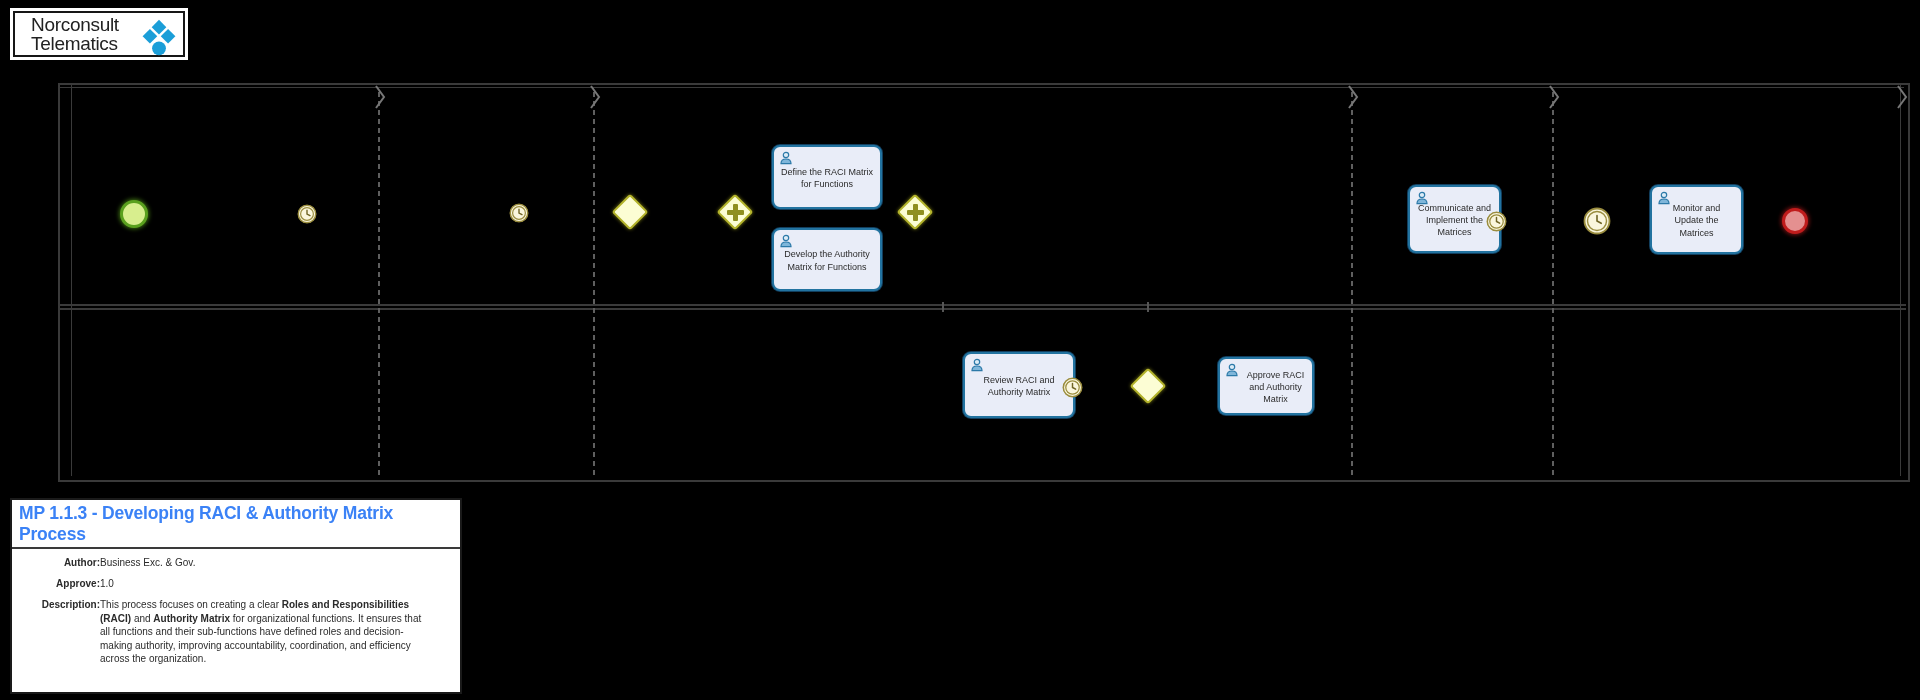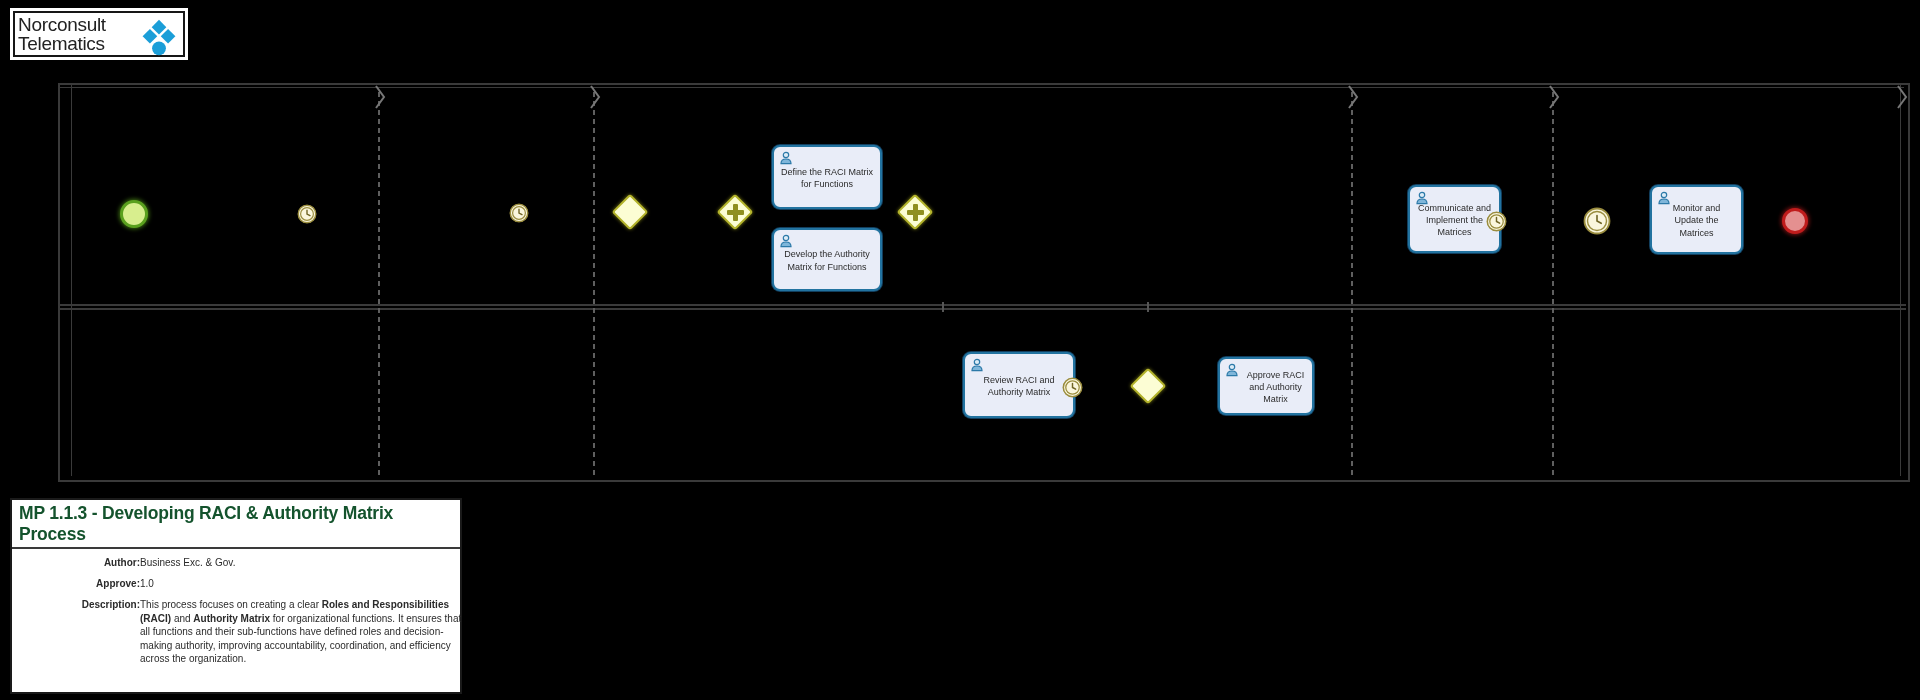--- a/index.html
+++ b/index.html
@@ -3,21 +3,21 @@
 <meta charset="utf-8">
 <style>
   html,body{margin:0;padding:0;background:#000;}
   #screen{position:relative;width:1920px;height:700px;background:#000;overflow:hidden;
           font-family:"Liberation Sans","DejaVu Sans",sans-serif;}
 
   
   .logo{position:absolute;left:10px;top:8px;width:178px;height:52px;background:#fff;}
   .logo-frame{position:absolute;left:3px;top:3px;right:3px;bottom:3px;border:2px solid #161616;
               display:flex;align-items:center;}
-  .logo-text{padding-left:3px;font-size:19px;line-height:19px;color:#222;letter-spacing:-0.3px;}
+  .logo-text{padding-left:16px;font-size:19px;line-height:19px;color:#222;letter-spacing:-0.3px;}
   .logo-icon{position:absolute;right:6px;top:6px;width:36px;height:38px;}
 
   
   .band{position:absolute;left:58px;top:83px;width:1848px;height:395px;border:2px solid #3a3a3a;}
   .band-line{position:absolute;background:#3a3a3a;}
   .lane-divider{position:absolute;left:58px;top:304px;width:1848px;height:6px;
                 border-top:2px solid #3a3a3a;border-bottom:2px solid #3a3a3a;box-sizing:border-box;}
   .phase-line{position:absolute;top:92px;height:384px;width:2px;
               background:repeating-linear-gradient(180deg,#5f5f5f 0 5px,transparent 5px 9px);}
   .chevron{position:absolute;top:85px;width:12px;height:24px;}
@@ -35,24 +35,24 @@
   .end-event{background:#e49090;border:3px solid #c01c1c;box-shadow:0 0 4px 1px #7e1414;}
   .gw{position:absolute;width:26px;height:26px;transform:rotate(45deg);background:#fcfdd4;
       border:2px solid #b3b32b;border-radius:3px;box-sizing:border-box;box-shadow:0 0 4px #7c7c14;}
   .gw-plus{position:absolute;width:26px;height:26px;display:flex;align-items:center;justify-content:center;}
   .gw-plus .ph{position:absolute;width:17px;height:5px;background:#8f8f1f;border-radius:1px;}
   .gw-plus .pv{position:absolute;width:5px;height:17px;background:#8f8f1f;border-radius:1px;}
 
   
   .info{position:absolute;left:10px;top:498px;width:452px;height:196px;background:#fff;
         border:2px solid #1a1a1a;box-sizing:border-box;color:#2b2b2b;}
-  .info-title{padding:3px 8px 0 7px;font-size:17.5px;line-height:21px;font-weight:bold;color:#14532d;
+  .info-title{padding:3px 8px 0 7px;font-size:17.5px;line-height:21px;font-weight:bold;color:#3b82f6;
               letter-spacing:-0.2px;}
   .info-sep{position:absolute;left:0;top:47px;width:100%;height:0;border-top:2px solid #3a3a3a;}
-  .fld{position:absolute;left:0;width:410px;display:flex;font-size:10px;line-height:13.5px;padding-left:40px;}
+  .fld{position:absolute;left:0;width:410px;display:flex;font-size:10px;line-height:13.5px;}
   .fld .lab{width:88px;text-align:right;font-weight:bold;flex:none;}
   .fld .val{margin-left:0;width:340px;}
   .fld .val b{font-weight:bold;}
 </style>
 </head>
 <body>
 
 <div id="screen">
 
   <div class="logo">

